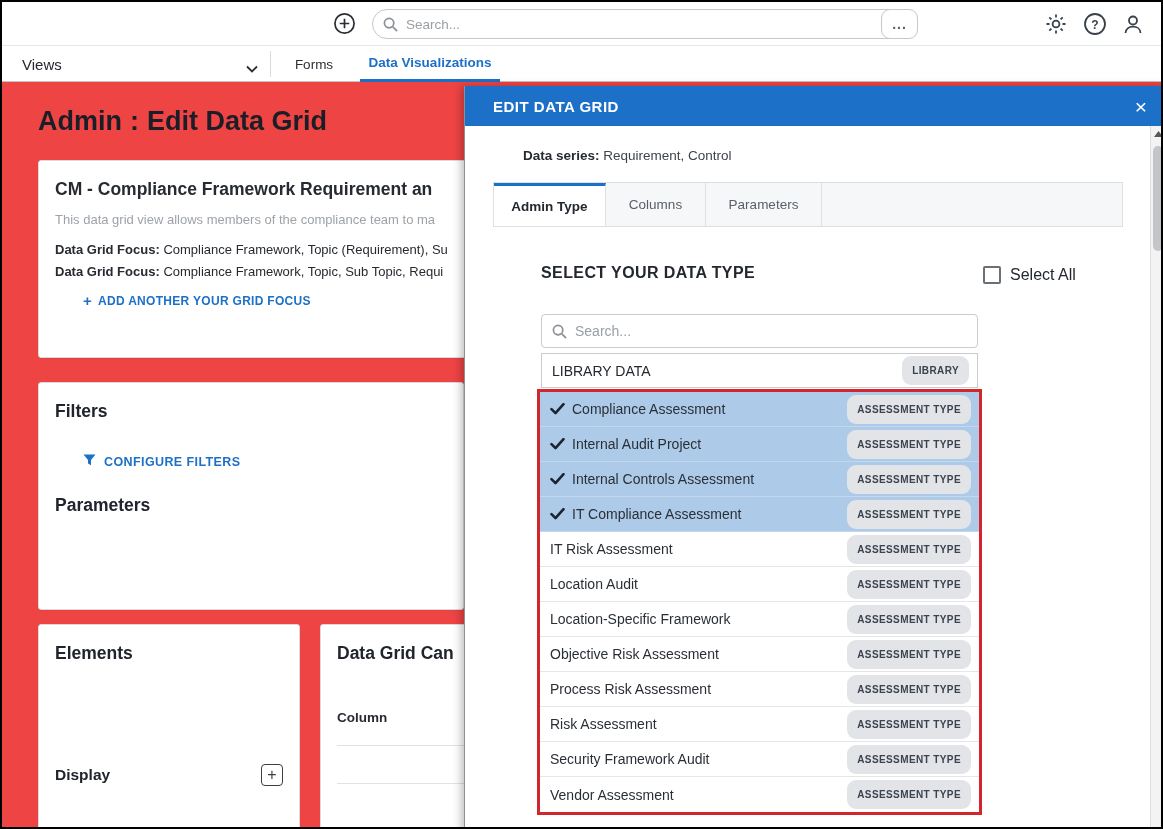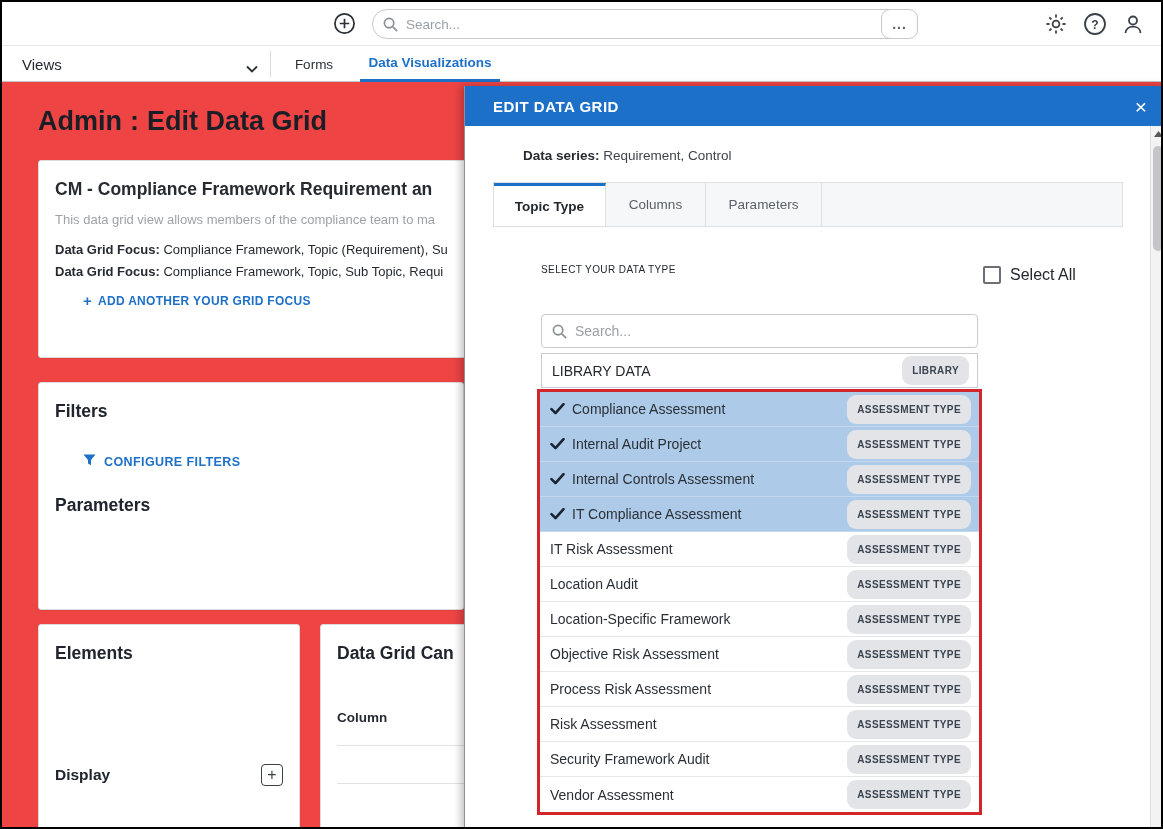--- a/index.html
+++ b/index.html
@@ -89,21 +89,21 @@
   .m-series b { color:#272B31; font-weight:bold; }
 
   .m-tabs { position:absolute; left:28px; top:96px; width:630px; height:45px; display:flex;
             background:#F6F7F8; border:1px solid #DDDFE1; }
   .m-tab { display:flex; align-items:center; justify-content:center; font-size:13.5px;
            color:#5A6068; cursor:pointer; border-right:1px solid #DDDFE1; height:100%; }
   .m-tab.t0 { width:112px; } .m-tab.t1 { width:100px; } .m-tab.t2 { width:116px; }
   .m-tab.active { background:#fff; color:#23272E; font-weight:bold;
                   border-top:3px solid #1D70C8; }
 
-  .m-select-heading { position:absolute; left:76px; top:178px; font-size:10px; font-weight:normal;
+  .m-select-heading { position:absolute; left:76px; top:178px; font-size:16px; font-weight:bold;
                       color:#23272E; letter-spacing:.4px; }
   .m-select-all { position:absolute; left:518px; top:180px; display:flex; align-items:center;
                   gap:9px; cursor:pointer; }
   .checkbox { width:18px; height:18px; border:2px solid #6B7075; border-radius:2px; background:#fff; }
   .m-select-all-label { font-size:16px; color:#23272E; }
 
   .m-search { position:absolute; left:76px; top:228px; width:437px; height:34px;
               border:1px solid #C9CBCE; border-radius:4px; background:#fff; display:flex;
               align-items:center; padding:0 10px; }
   .m-search input { border:none; outline:none; flex:1; font-size:14px; color:#3A3F45;
@@ -245,21 +245,21 @@
     <div class="m-header">
       <span class="m-title">EDIT DATA GRID</span>
       <span class="m-close">×</span>
     </div>
 
     <div class="m-series">
       <b>Data series:</b><span> Requirement, Control</span>
     </div>
 
     <div class="m-tabs">
-      <div class="m-tab t0 active">Topic Type</div>
+      <div class="m-tab t0 active">Admin Type</div>
       <div class="m-tab t1">Columns</div>
       <div class="m-tab t2">Parameters</div>
     </div>
 
     <div class="m-select-heading">SELECT YOUR DATA TYPE</div>
 
     <div class="m-select-all">
       <span class="checkbox"></span>
       <span class="m-select-all-label">Select All</span>
     </div>

